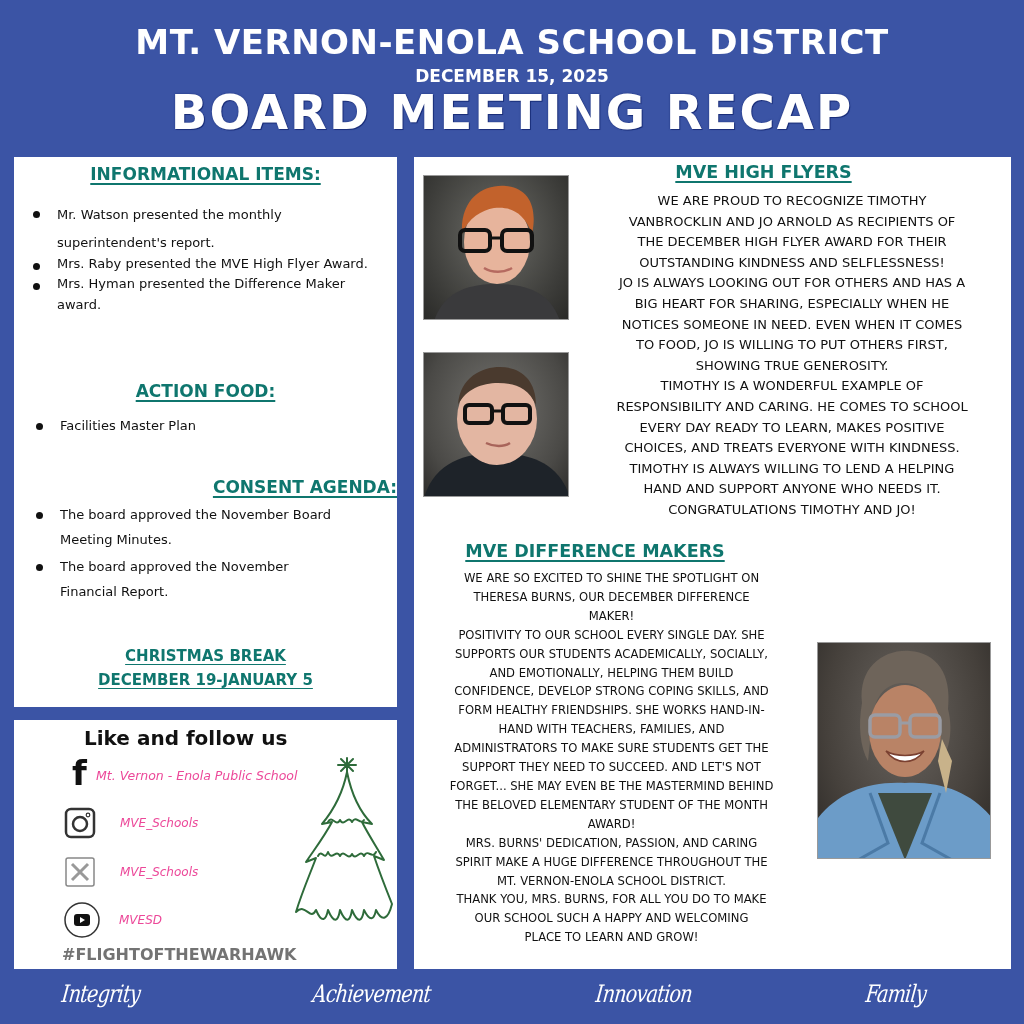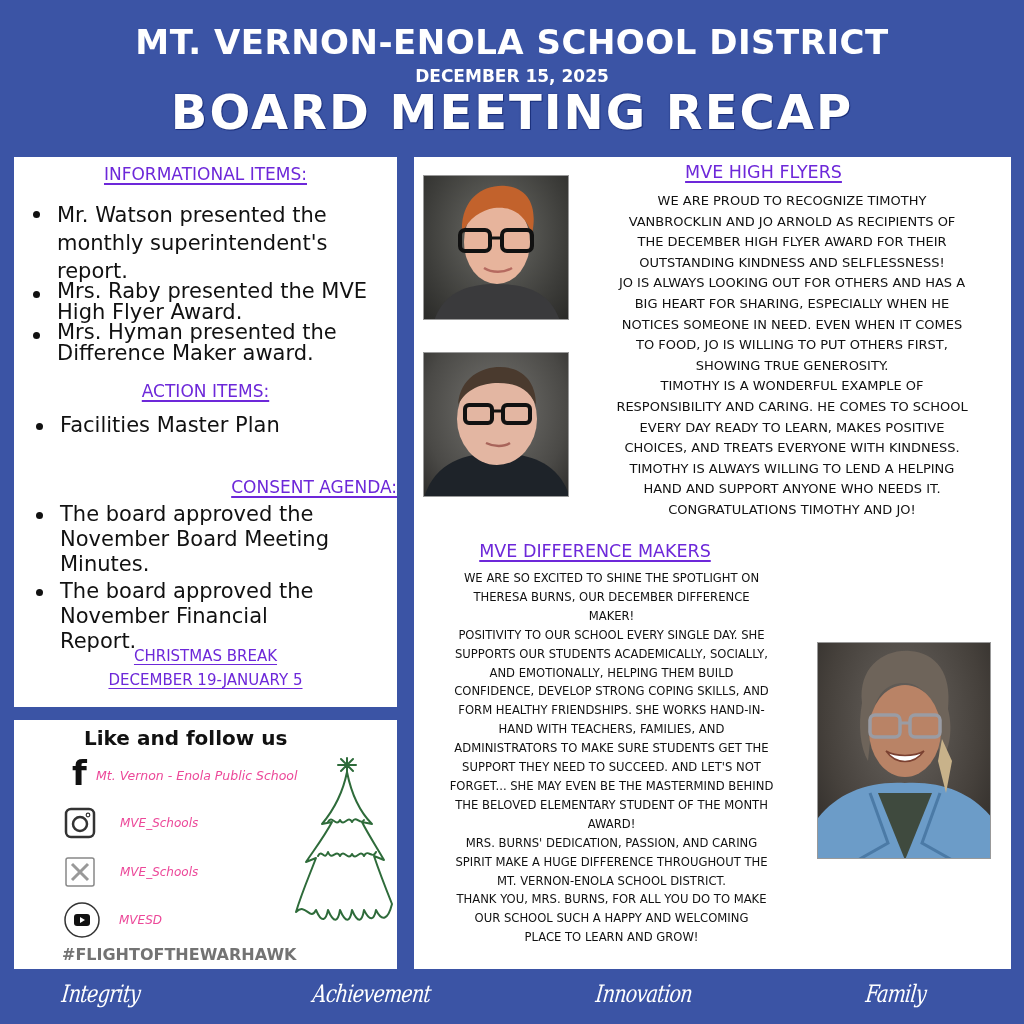--- a/index.html
+++ b/index.html
@@ -6,23 +6,23 @@
   html,body{width:1024px;height:1024px;overflow:hidden;}
   body{background:#3b54a5;font-family:"Liberation Sans",sans-serif;position:relative;color:#111;}
   .hdr{position:absolute;left:0;top:0;width:1024px;height:150px;text-align:center;color:#fff;}
   .hdr .district{position:absolute;top:22px;left:0;width:100%;font-family:"DejaVu Sans",sans-serif;font-weight:bold;font-size:34px;letter-spacing:0.5px;}
   .hdr .date{position:absolute;top:66px;left:0;width:100%;font-family:"DejaVu Sans",sans-serif;font-weight:bold;font-size:17px;}
   .hdr .title{position:absolute;top:84px;left:0;width:100%;font-family:"DejaVu Sans",sans-serif;font-weight:bold;font-size:48px;letter-spacing:2px;text-shadow:0 0 2px #1b2f7a,1px 1px 0 #1b2f7a;}
   .panel{position:absolute;background:#fff;}
   #p-left{left:14px;top:157px;width:383px;height:550px;}
   #p-social{left:14px;top:720px;width:383px;height:249px;}
   #p-right{left:406px;top:157px;width:597px;height:812px;margin-left:8px;}
-  .sec-h{font-family:"DejaVu Sans",sans-serif;font-weight:normal;color:#6d28d9;text-decoration:underline;text-decoration-thickness:2px;text-underline-offset:3px;text-align:center;font-size:17px;}
+  .sec-h{font-family:"DejaVu Sans",sans-serif;font-weight:bold;color:#0f766e;text-decoration:underline;text-decoration-thickness:2px;text-underline-offset:3px;text-align:center;font-size:17px;}
   ul.b{list-style:none;}
-  ul.b li{position:relative;padding-left:29px;font-family:"DejaVu Sans",sans-serif;font-size:21px;line-height:25px;color:#111;}
+  ul.b li{position:relative;padding-left:29px;font-family:"DejaVu Sans",sans-serif;font-size:13px;line-height:25px;color:#111;}
   ul.b li:before{content:"";position:absolute;left:5px;top:10px;width:7px;height:7px;border-radius:50%;background:#111;}
   .abs{position:absolute;}
   .photo{position:absolute;border:1px solid #999;overflow:hidden;}
   .hf-text,.dm-text{position:absolute;text-align:center;font-family:"DejaVu Sans",sans-serif;color:#111;text-transform:uppercase;}
   .hf-text{font-size:13px;line-height:20.6px;}
   .dm-text{font-size:11.6px;line-height:18.9px;}
   .footer{position:absolute;top:972px;left:0;width:1024px;height:52px;}
   .footer span{position:absolute;top:8px;color:#fff;font-family:"DejaVu Serif",serif;font-style:italic;font-size:24px;font-weight:normal;letter-spacing:-1px;transform:scaleX(0.8) skewX(-8deg);transform-origin:left;}
   .soc-row{position:absolute;display:flex;align-items:center;}
   .soc-label{font-family:"DejaVu Sans",sans-serif;font-size:12px;color:#ec4899;font-style:italic;}
@@ -36,21 +36,21 @@
   <div class="title">BOARD MEETING RECAP</div>
 </div>
 
 <div class="panel" id="p-left">
   <div class="sec-h abs" style="top:7px;left:0;width:383px;">INFORMATIONAL ITEMS:</div>
   <ul class="b abs" style="top:44px;left:14px;width:360px;">
     <li style="line-height:28px;">Mr. Watson presented the monthly superintendent's report.</li>
     <li style="line-height:21px;margin-top:-4px;">Mrs. Raby presented the MVE High Flyer Award.</li>
     <li style="line-height:21px;margin-top:-1px;">Mrs. Hyman presented the Difference Maker award.</li>
   </ul>
-  <div class="sec-h abs" style="top:224px;left:0;width:383px;">ACTION ITEMS:</div>
+  <div class="sec-h abs" style="top:224px;left:0;width:383px;">ACTION FOOD:</div>
   <ul class="b abs" style="top:256px;left:17px;width:360px;">
     <li>Facilities Master Plan</li>
   </ul>
   <div class="sec-h abs" style="top:320px;left:0;width:383px;text-align:right;">CONSENT AGENDA:</div>
   <ul class="b abs" style="top:345px;left:17px;width:300px;">
     <li style="margin-bottom:2px;">The board approved the November Board Meeting Minutes.</li>
     <li>The board approved the November Financial Report.</li>
   </ul>
   <div class="sec-h abs" style="top:490px;left:0;width:383px;font-size:15px;text-decoration-thickness:1px;">CHRISTMAS BREAK</div>
   <div class="sec-h abs" style="top:514px;left:0;width:383px;font-size:15px;text-decoration-thickness:1px;">DECEMBER 19-JANUARY 5</div>

